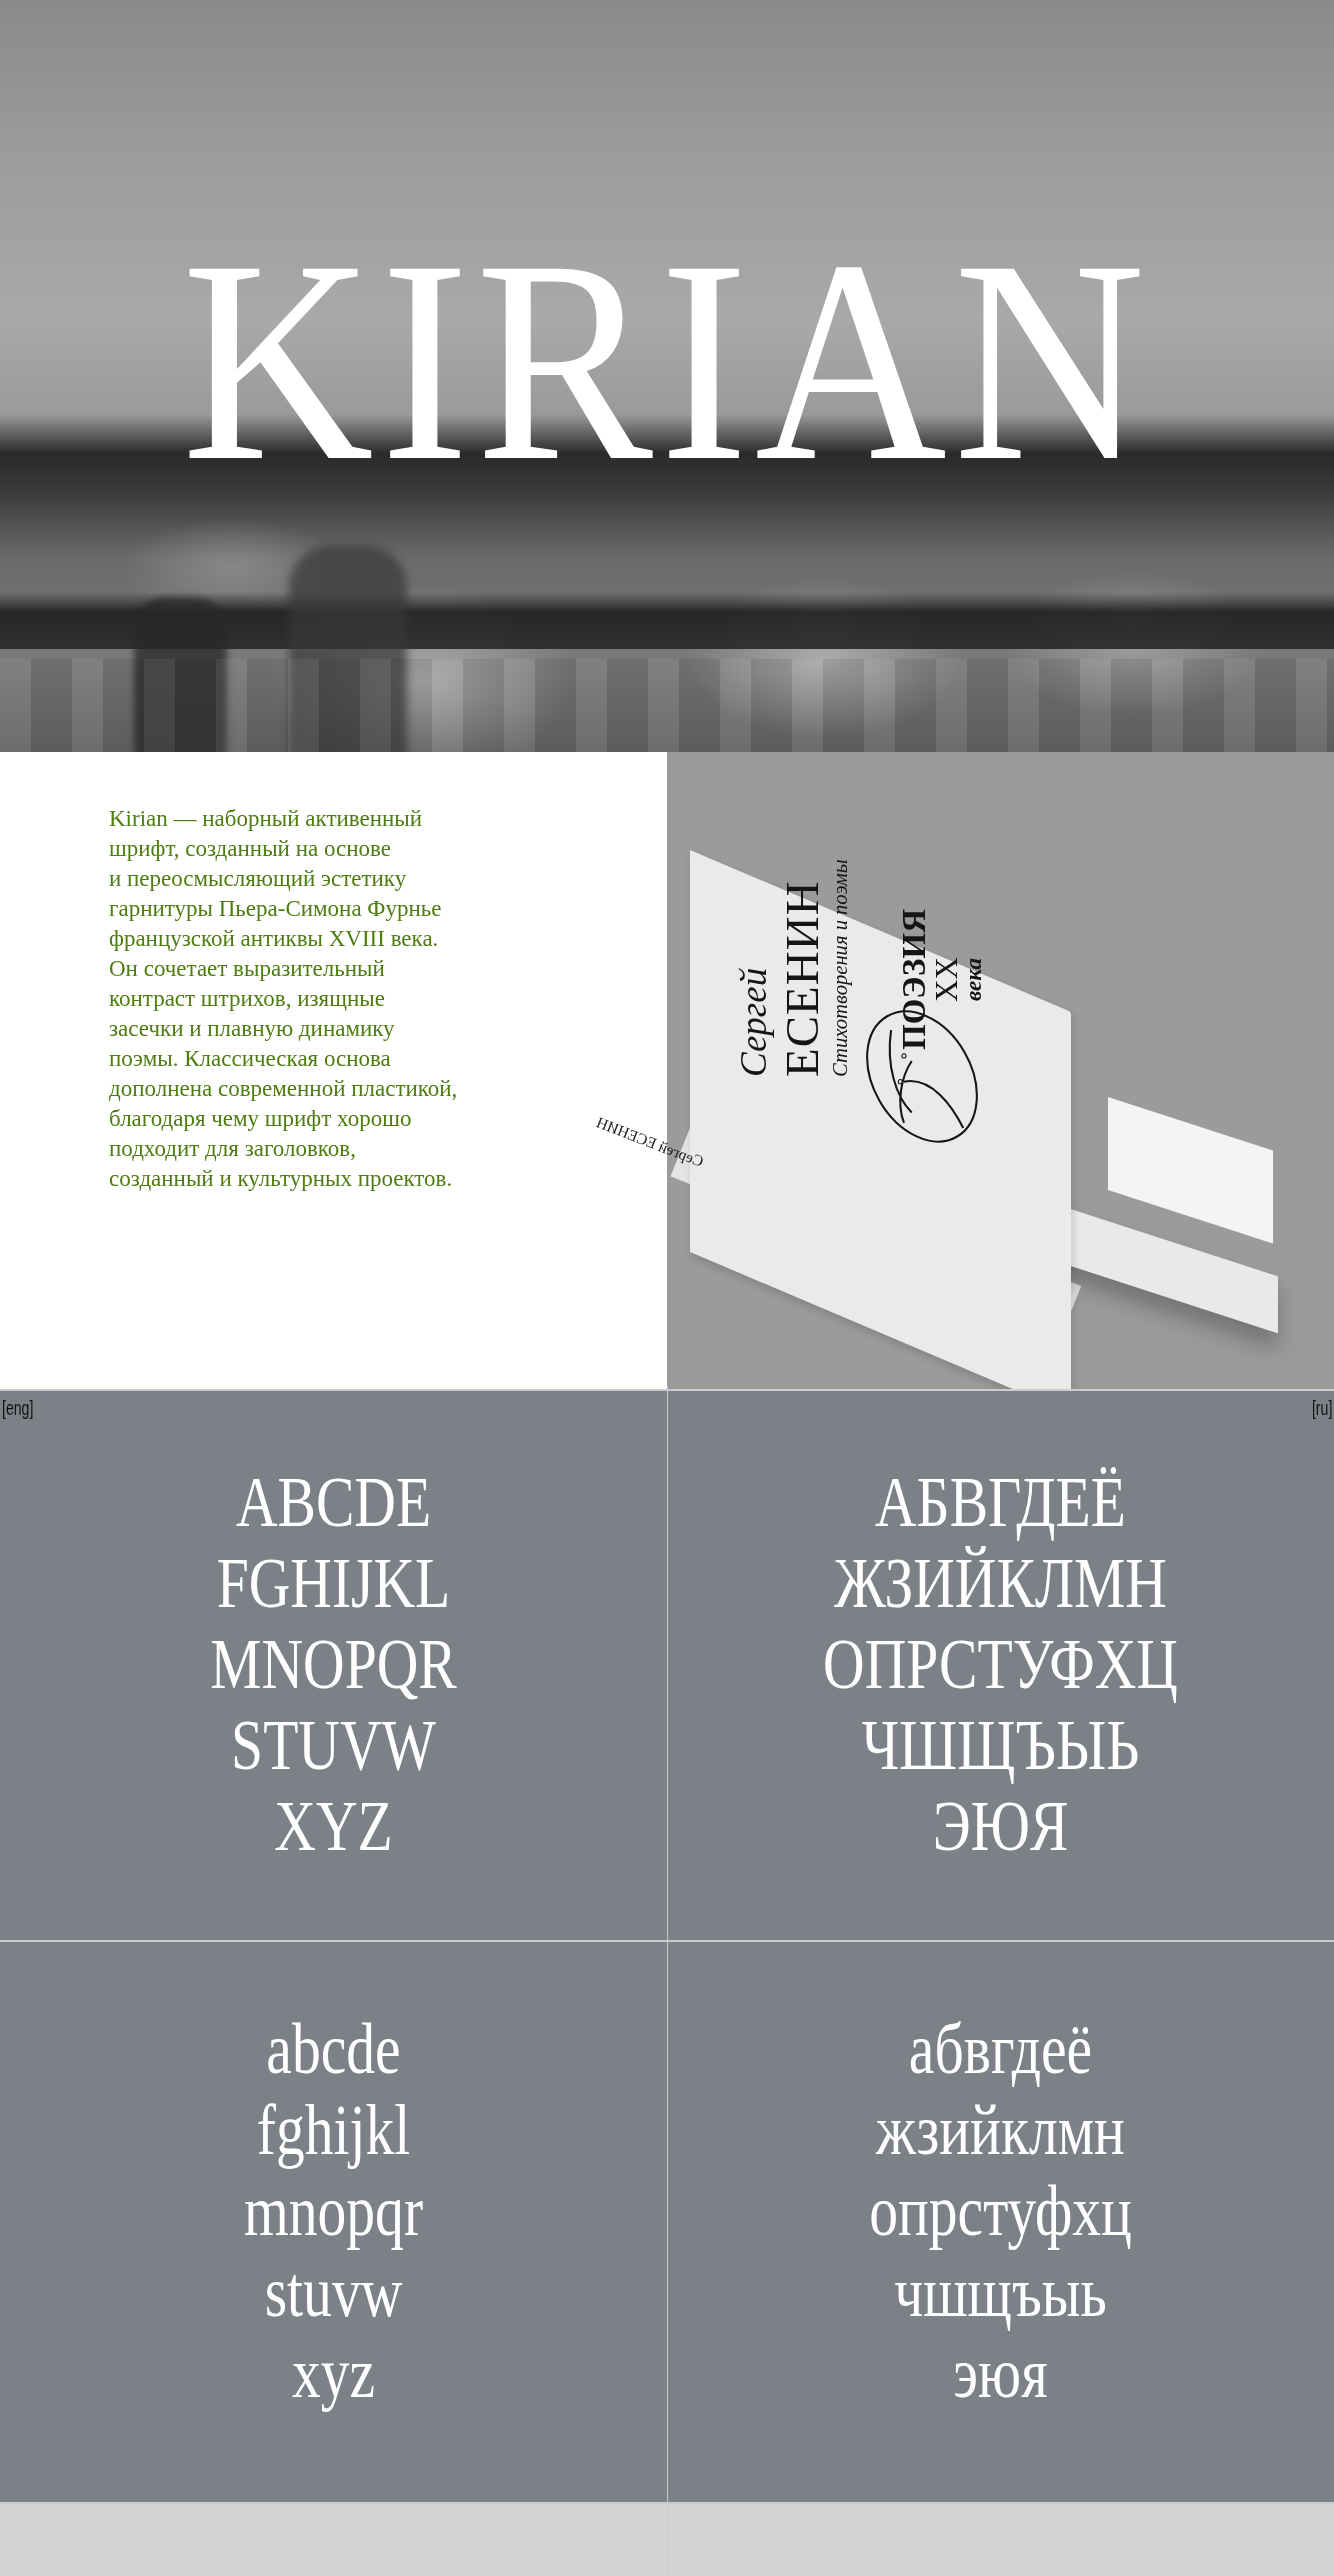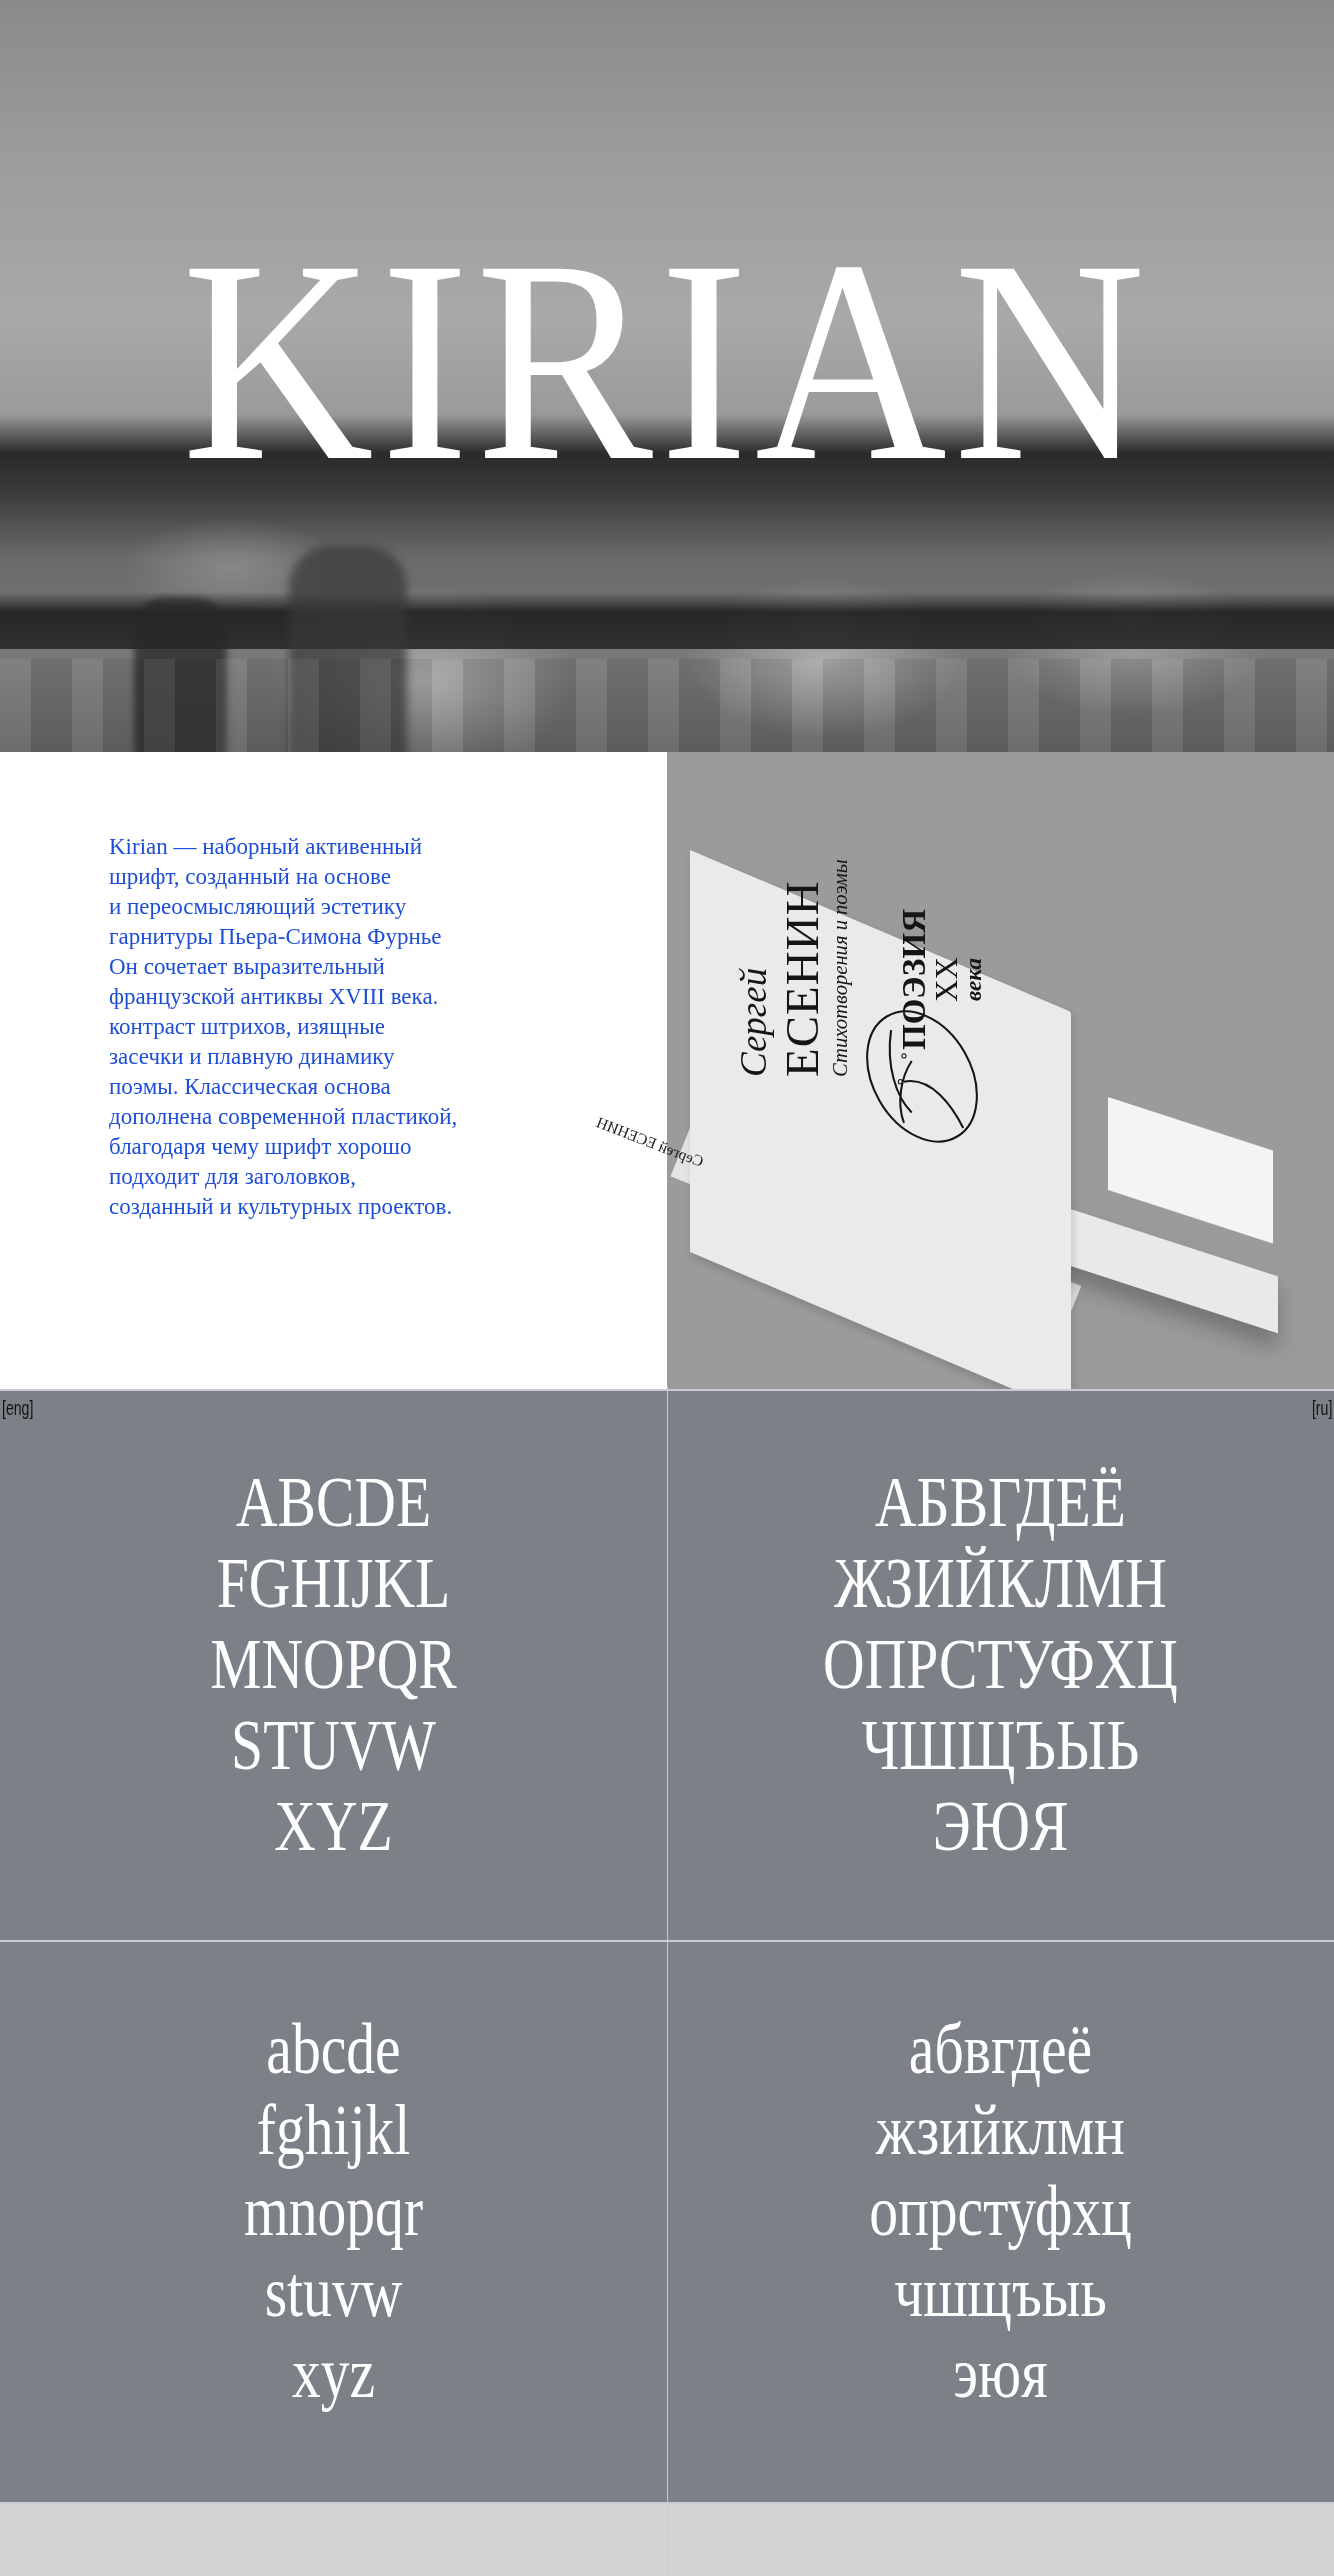--- a/index.html
+++ b/index.html
@@ -14,21 +14,21 @@
       radial-gradient(ellipse 155px 72px at 232px 567px, rgba(190,190,190,.35), rgba(0,0,0,0) 70%),
       linear-gradient(180deg,#8a8a8a 0%,#9c9c9c 20%,#a9a9a9 40%,#9a9a9a 52%,#2a2a2a 57%,#3c3c3c 62%,#6a6a6a 70%,#7a7a7a 82%,#5a5a5a 100%);}
   .treeline{left:0;top:592px;width:1334px;height:57px;
     background:linear-gradient(180deg,rgba(20,20,20,0) 0%,rgba(25,25,25,.85) 35%,rgba(40,40,40,.9) 100%);}
   .figure1{left:134px;top:598px;width:93px;height:216px;background:rgba(40,40,40,.75);border-radius:31px 31px 15.5px 15.5px;filter:blur(3.1px);}
   .figure2{left:289px;top:546px;width:118px;height:289px;background:rgba(55,55,55,.7);border-radius:41px 41px 20.6px 20.6px;filter:blur(4.1px);}
   .blur-band{left:0;top:659px;width:1334px;height:93px;background:repeating-linear-gradient(90deg,rgba(255,255,255,.06) 0 31px,rgba(0,0,0,.08) 31px 72px);}
   .hero-title{left:0;top:216px;width:1334px;text-align:center;color:#ffffff;font-size:289px;line-height:1;letter-spacing:7.2px;font-family:"Liberation Serif",serif;transform:scaleX(.92);transform-origin:center;}
   
   .intro-left{left:0;top:752px;width:667px;height:639px;background:#ffffff;}
-  .intro-text{left:109px;top:832px;width:495px;font-size:23px;line-height:30px;color:#1d4ed8;font-family:"Liberation Serif",serif;}
+  .intro-text{left:109px;top:804px;width:495px;font-size:23px;line-height:30px;color:#4d7c0f;font-family:"Liberation Serif",serif;}
   .intro-right{left:667px;top:752px;width:667px;height:639px;background:#9b9b9b;}
   
   .book-base{left:886px;top:1149px;width:392px;height:57px;background:#e9e9e9;transform:skewY(18deg);transform-origin:left top;box-shadow:0 15.5px 20.6px rgba(0,0,0,.25);}
   .book-spine{left:690px;top:1128px;width:422px;height:52px;background:#e4e4e4;transform:rotate(22deg);transform-origin:left top;}
   .book-cover{left:690px;top:850px;width:381px;height:402px;background:#eaeaea;transform:skewY(23deg);transform-origin:left top;border-radius:0 3.1px 3.1px 0;box-shadow:2.1px 4.1px 8.2px rgba(0,0,0,.15);}
   .book-pages{left:1108px;top:1097px;width:165px;height:93px;background:#f4f4f4;transform:skewY(18deg);transform-origin:left top;}
   .cover-title{left:742px;top:907px;width:278px;height:93px;transform:rotate(-90deg) translate(-170px,-10.3px);transform-origin:left top;color:#151515;}
   .cov-line{display:block;white-space:nowrap;font-family:"Liberation Serif",serif;}
   .cov-italic{font-style:italic;font-size:37px;}
   .cov-caps{font-size:47px;letter-spacing:1px;}
@@ -63,22 +63,22 @@
   <div class="abs blur-band"></div>
   <div class="abs hero-title">KIRIAN</div>
 </section>
 
 <section class="abs intro-left"></section>
 <div class="abs intro-text">
   <div>Kirian — наборный активенный</div>
   <div>шрифт, созданный на основе</div>
   <div>и переосмысляющий эстетику</div>
   <div>гарнитуры Пьера-Симона Фурнье</div>
+  <div>французской антиквы XVIII века.</div>
   <div>Он сочетает выразительный</div>
-  <div>французской антиквы XVIII века.</div>
   <div>контраст штрихов, изящные</div>
   <div>засечки и плавную динамику</div>
   <div>поэмы. Классическая основа</div>
   <div>дополнена современной пластикой,</div>
   <div>благодаря чему шрифт хорошо</div>
   <div>подходит для заголовков,</div>
   <div>созданный и культурных проектов.</div>
 </div>
 
 <section class="abs intro-right"></section>

